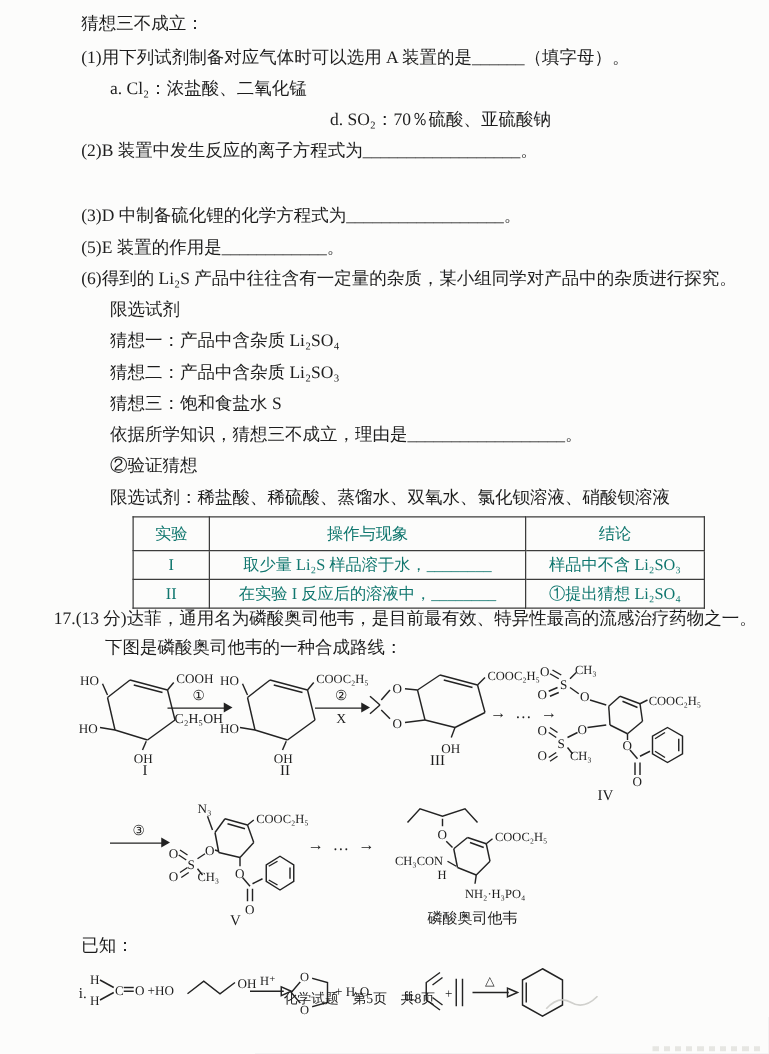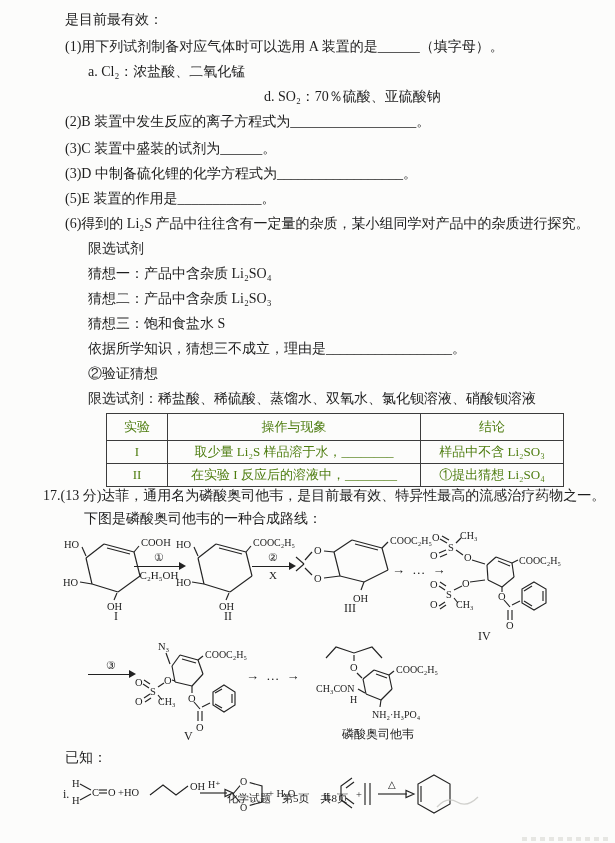--- a/index.html
+++ b/index.html
@@ -5,21 +5,21 @@
   html,body{margin:0;padding:0;background:#e8e8e6;}
   .page{
     position:relative; width:615px; height:843px; margin:0 auto;
     background:#fcfcfb; color:#1d1d1d; overflow:hidden;
     font-family:"Liberation Serif","DejaVu Serif",serif;
   }
   .ln{position:absolute; white-space:nowrap; font-size:14px; line-height:1.2;}
   .exp-table{
     position:absolute; left:106px; top:413px; width:442px;
     border-collapse:collapse; table-layout:fixed;
-    font-size:13px; color:#4d7c0f;
+    font-size:13px; color:#0f766e;
   }
   .exp-table td{border:1.2px solid #3c3c3c; text-align:center; vertical-align:middle; padding:0 2px;}
   .exp-table tr.hd td{height:26px;}
   .exp-table tr.bd td{height:22px;}
   .rxn{position:absolute; display:flex; flex-direction:column; align-items:center;
        font-size:11px; line-height:1.15;}
   .rxn .shaft{position:relative; width:100%; height:0; border-top:1.3px solid #222; margin:2px 0;}
   .rxn .shaft::after{content:''; position:absolute; right:-2px; top:-4.6px;
        border-left:7px solid #222; border-top:4px solid transparent; border-bottom:4px solid transparent;}
   .dots{position:absolute; font-size:13px; letter-spacing:2px; color:#222; white-space:nowrap;}
@@ -33,26 +33,25 @@
   .footer{position:absolute; left:0; top:791px; width:575px; text-align:center; font-size:11px;}
   .artifact{position:absolute; opacity:.85;}
   .specks{position:absolute; left:522px; top:837px; width:88px; height:4px;
      background:repeating-linear-gradient(90deg,#ddddd8 0 5px, transparent 5px 9px); opacity:.7;}
 </style>
 </head>
 <body>
 
 <div class="page">
 
-  <div class="ln" style="left:65px;top:12px">是目前最有效：</div>
+  <div class="ln" style="left:65px;top:12px">猜想三不成立：</div>
   <div class="ln" style="left:65px;top:39px">(1)用下列试剂制备对应气体时可以选用 A 装置的是______（填字母）。</div>
   <div class="ln" style="left:88px;top:64px">a. Cl₂：浓盐酸、二氧化锰</div>
   <div class="ln" style="left:264px;top:89px">d. SO₂：70％硫酸、亚硫酸钠</div>
   <div class="ln" style="left:65px;top:114px">(2)B 装置中发生反应的离子方程式为__________________。</div>
-  <div class="ln" style="left:65px;top:141px">(3)C 装置中盛装的试剂为______。</div>
   <div class="ln" style="left:65px;top:166px">(3)D 中制备硫化锂的化学方程式为__________________。</div>
   <div class="ln" style="left:65px;top:191px">(5)E 装置的作用是____________。</div>
   <div class="ln" style="left:65px;top:216px">(6)得到的 Li₂S 产品中往往含有一定量的杂质，某小组同学对产品中的杂质进行探究。</div>
   <div class="ln" style="left:88px;top:241px">限选试剂</div>
   <div class="ln" style="left:88px;top:266px">猜想一：产品中含杂质 Li₂SO₄</div>
   <div class="ln" style="left:88px;top:291px">猜想二：产品中含杂质 Li₂SO₃</div>
   <div class="ln" style="left:88px;top:316px">猜想三：饱和食盐水 S</div>
   <div class="ln" style="left:88px;top:341px">依据所学知识，猜想三不成立，理由是__________________。</div>
   <div class="ln" style="left:88px;top:366px">②验证猜想</div>
   <div class="ln" style="left:88px;top:391px">限选试剂：稀盐酸、稀硫酸、蒸馏水、双氧水、氯化钡溶液、硝酸钡溶液</div>

